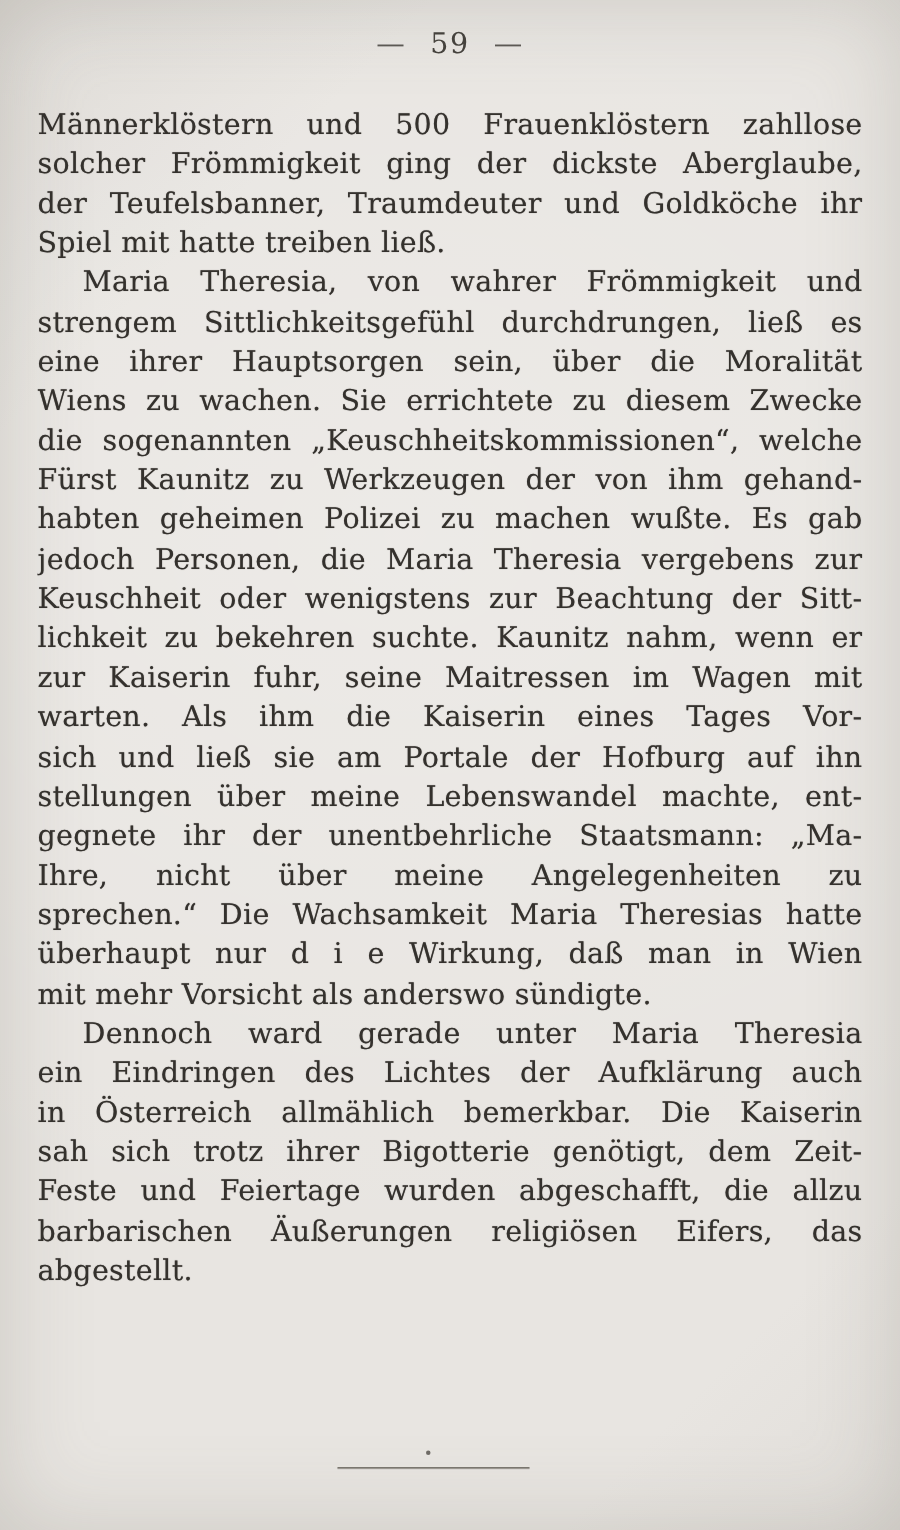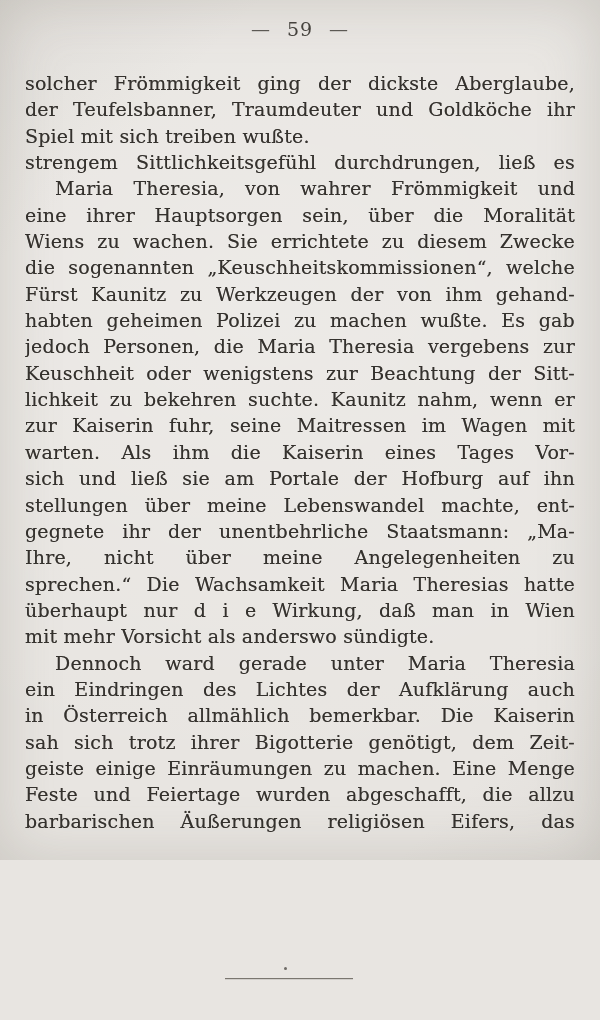--- a/index.html
+++ b/index.html
@@ -9,21 +9,21 @@
     --header-ink: #45423d;
   }
   html, body {
     margin: 0; padding: 0;
     width: 600px; height: 1020px;
     overflow: hidden;
     background: var(--paper);
   }
   .paper {
     position: relative;
-    width: 600px; height: 860px;
+    width: 600px; height: 1020px;
     background:
       radial-gradient(ellipse 900px 700px at 45% 35%, rgba(255,255,255,0.20), rgba(0,0,0,0) 70%),
       linear-gradient(135deg, rgba(190,186,180,0.25) 0%, rgba(0,0,0,0) 18%),
       linear-gradient(315deg, rgba(190,186,180,0.18) 0%, rgba(0,0,0,0) 14%),
       var(--paper);
     box-shadow: inset 0 0 60px rgba(120,114,105,0.25);
     font-family: "DejaVu Serif", "Liberation Serif", serif;
     color: var(--ink);
   }
   .header {
@@ -72,25 +72,26 @@
 </style>
 </head>
 <body>
 
 <div class="paper">
   <div class="header">
     <span class="dash">—</span><span class="num">59</span><span class="dash">—</span>
   </div>
 
   <div class="text-block">
+      <div class="line justify">Männerklöstern und 500 Frauenklöstern zahllose</div>
       <div class="line justify">solcher Frömmigkeit ging der dickste Aberglaube,</div>
       <div class="line justify">der Teufelsbanner, Traumdeuter und Goldköche ihr</div>
-      <div class="line">Spiel mit sich treiben wußte.</div>
+      <div class="line">Spiel mit hatte treiben ließ.</div>
+      <div class="line justify indent">Maria Theresia, von wahrer Frömmigkeit und</div>
       <div class="line justify">strengem Sittlichkeitsgefühl durchdrungen, ließ es</div>
-      <div class="line justify indent">Maria Theresia, von wahrer Frömmigkeit und</div>
       <div class="line justify">eine ihrer Hauptsorgen sein, über die Moralität</div>
       <div class="line justify">Wiens zu wachen. Sie errichtete zu diesem Zwecke</div>
       <div class="line justify">die sogenannten „Keuschheitskommissionen“, welche</div>
       <div class="line justify">Fürst Kaunitz zu Werkzeugen der von ihm gehand-</div>
       <div class="line justify">habten geheimen Polizei zu machen wußte. Es gab</div>
       <div class="line justify">jedoch Personen, die Maria Theresia vergebens zur</div>
       <div class="line justify">Keuschheit oder wenigstens zur Beachtung der Sitt-</div>
       <div class="line justify">lichkeit zu bekehren suchte. Kaunitz nahm, wenn er</div>
       <div class="line justify">zur Kaiserin fuhr, seine Maitressen im Wagen mit</div>
       <div class="line justify">warten. Als ihm die Kaiserin eines Tages Vor-</div>
@@ -98,20 +99,20 @@
       <div class="line justify">stellungen über meine Lebenswandel machte, ent-</div>
       <div class="line justify">gegnete ihr der unentbehrliche Staatsmann: „Ma-</div>
       <div class="line justify">Ihre, nicht über meine Angelegenheiten zu</div>
       <div class="line justify">sprechen.“ Die Wachsamkeit Maria Theresias hatte</div>
       <div class="line justify">überhaupt nur d i e Wirkung, daß man in Wien</div>
       <div class="line">mit mehr Vorsicht als anderswo sündigte.</div>
       <div class="line justify indent">Dennoch ward gerade unter Maria Theresia</div>
       <div class="line justify">ein Eindringen des Lichtes der Aufklärung auch</div>
       <div class="line justify">in Österreich allmählich bemerkbar. Die Kaiserin</div>
       <div class="line justify">sah sich trotz ihrer Bigotterie genötigt, dem Zeit-</div>
-      <div class="line justify">geiste einige Einräumungen zu machen. Eine Menge</div>
       <div class="line justify">Feste und Feiertage wurden abgeschafft, die allzu</div>
       <div class="line justify">barbarischen Äußerungen religiösen Eifers, das</div>
+      <div class="line">abgestellt.</div>
     </div>
 
   <div class="speck"></div>
   <div class="end-rule"></div>
 </div>
 
 </body></html>

